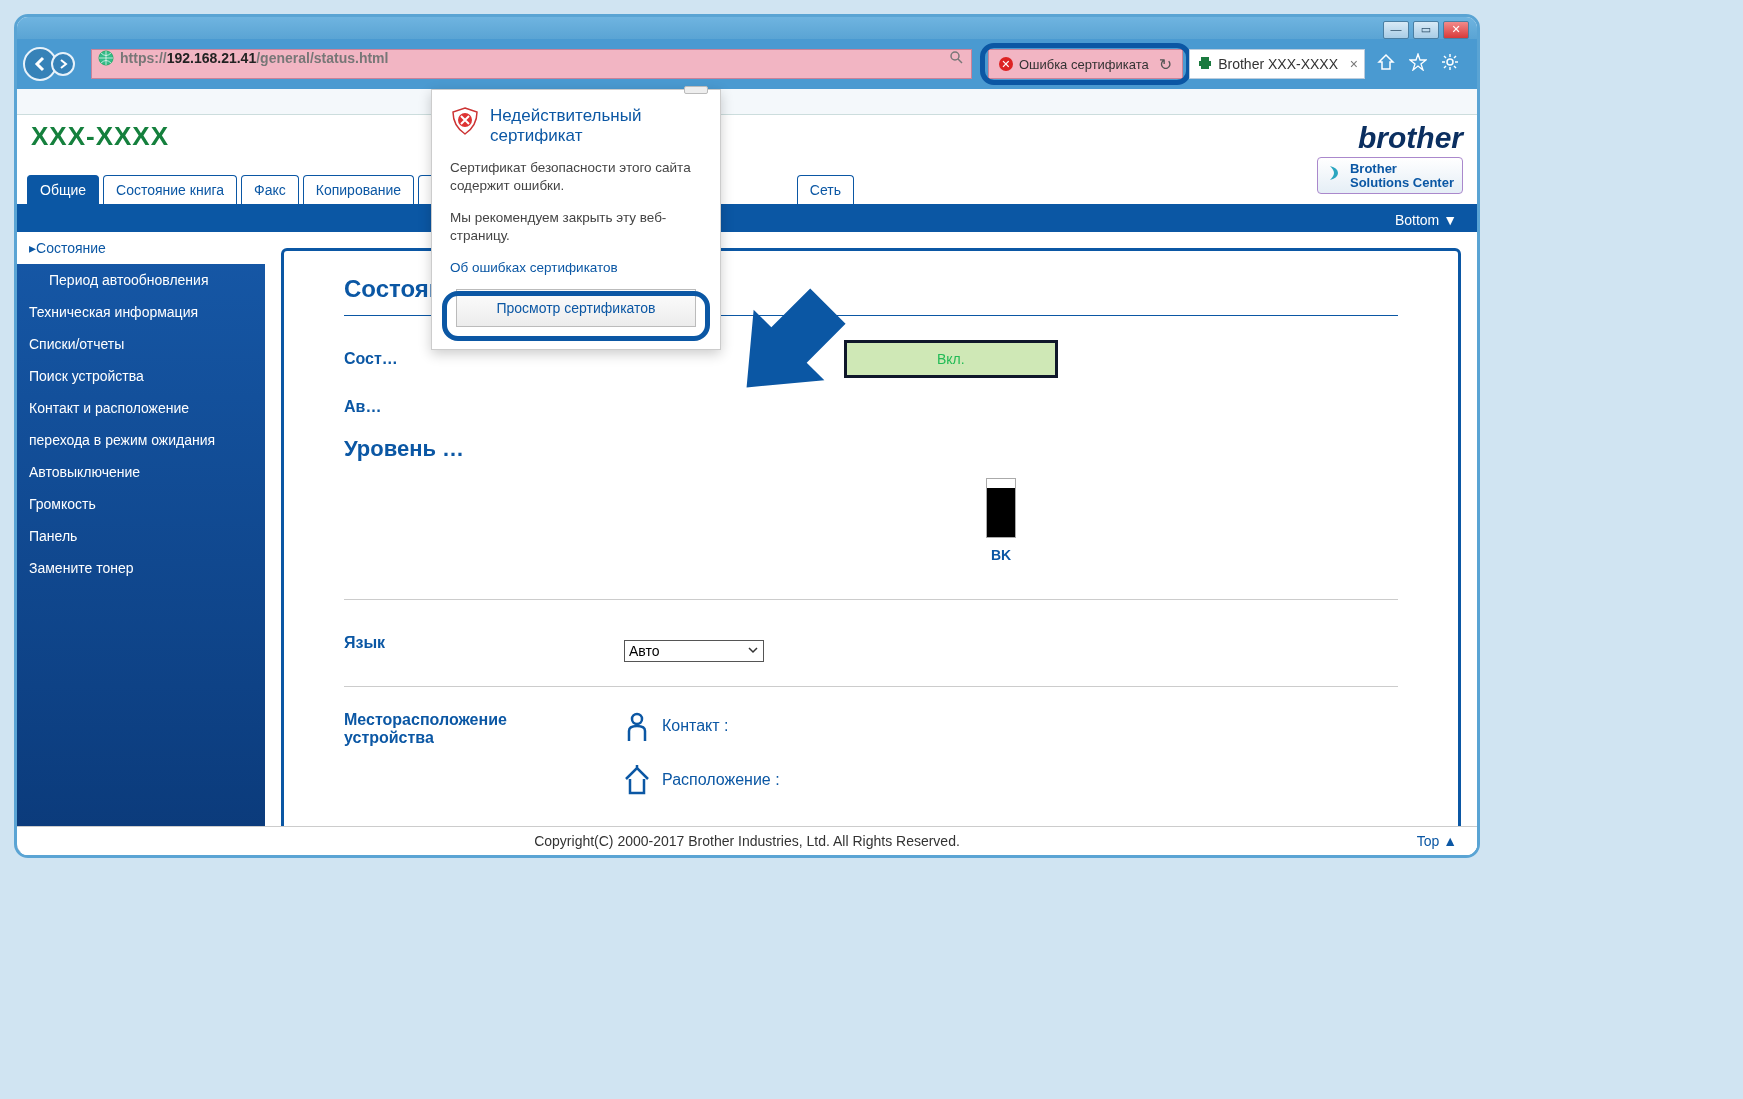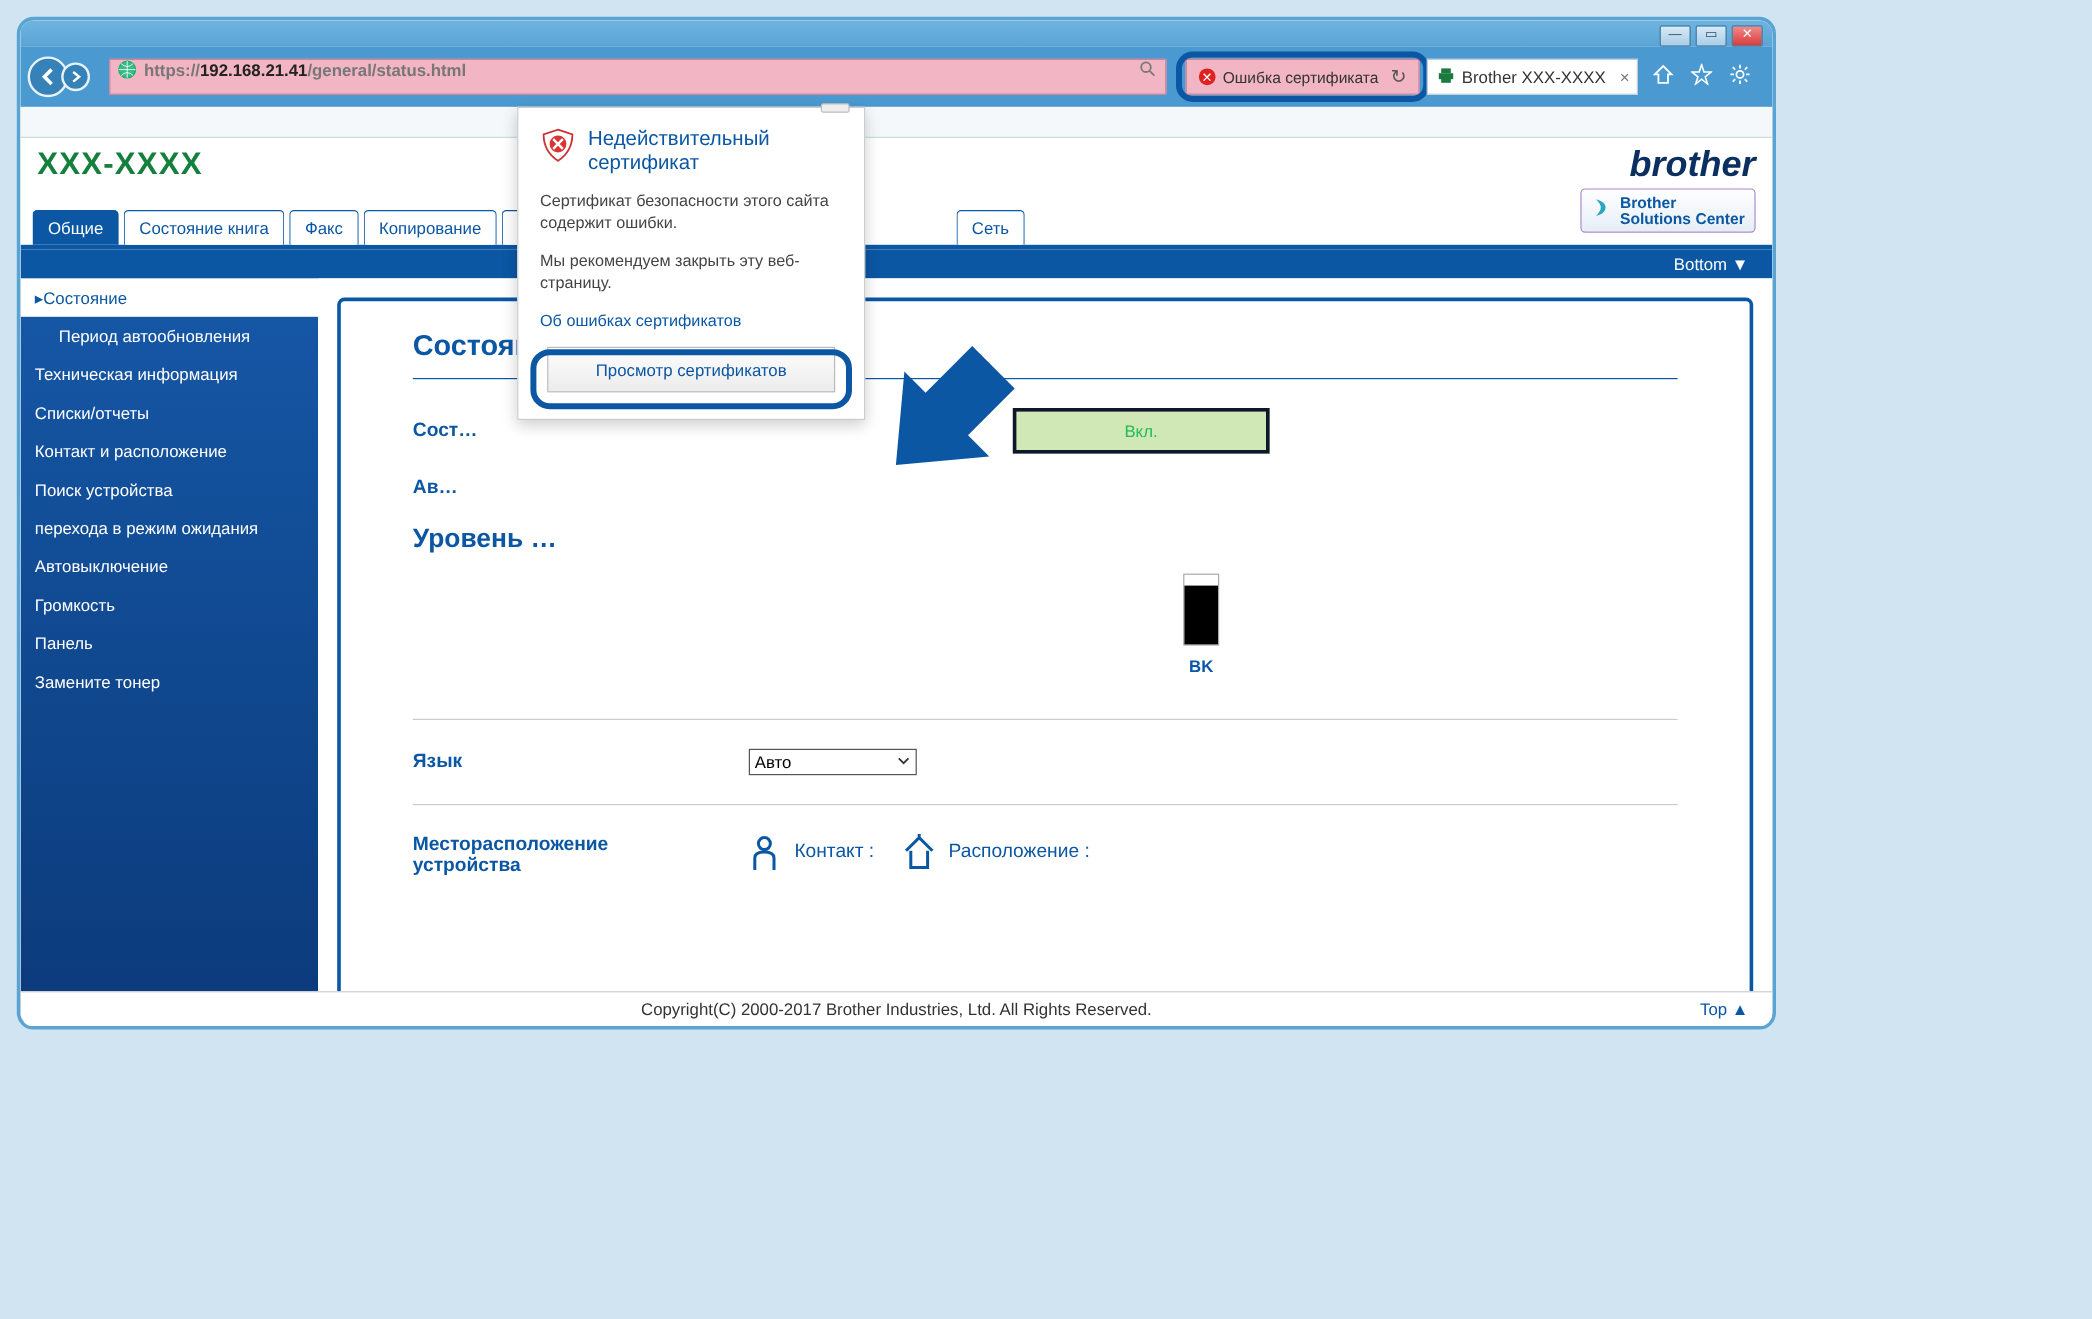--- a/index.html
+++ b/index.html
@@ -233,36 +233,36 @@
   }
   .field-row { display:flex; align-items:center; margin-bottom:20px; gap:20px;}
   .field-label { width:200px; color:#0b57a4; font-weight:bold; font-size:16px; }
   .status-chip {
     background:#cfe8b6; padding:8px 90px; color:#2b5;
     border:3px solid #0f172a;
   }
   .select-auto { border:1px solid #666; width:80px; padding:2px 4px; font-size:14px;}
   .combo {
     border:1px solid #555; width:140px; padding:2px 4px; font-size:14px;
-    background:#fff; display:flex; justify-content:space-between; align-items:center;
+    background:#fff; display:flex; justify-content:space-between; align-items:center;margin-top:16px;
   }
   .toner-label { color:#0b57a4; font-weight:bold; font-size:22px;}
   .toner-bar-wrap { text-align:center; margin:16px 0 36px 260px;}
   .toner-bar {
     width:30px; height:60px; border:1px solid #aaa;
     display:inline-block; background:linear-gradient(#000 0%,#000 85%,#fff 85%);
     background:#fff; position:relative;
   }
   .toner-bar::after {
     content:""; position:absolute; bottom:0; left:0; right:0; height:85%; background:#000;
   }
   .toner-bk { color:#0b57a4; font-weight:bold; margin-top:6px;}
   .hr { border-top:1px solid #ccc; margin:24px 0;}
   .loc-row { display:flex; align-items:flex-start; gap:20px;}
-  .loc-icons { display:flex; flex-direction:row; gap:24px; color:#0b57a4;}
+  .loc-icons { display:flex; flex-direction:column; gap:24px; color:#0b57a4;}
   .loc-item { display:flex; gap:12px; align-items:center; color:#0b57a4; font-size:16px;}
   .loc-svg { width:26px; height:30px; }
 
   
   .flyout {
     position:absolute;
     top: 72px;
     left: 414px;
     width: 290px;
     background:#fff;
@@ -427,22 +427,22 @@
       <div class="ntab" style="margin-left:310px;">Сеть</div>
     </div>
     <div class="bottom-link">Bottom ▼</div>
 
     <div class="content-wrap">
       <div class="sidebar">
         <div class="side-active">Состояние</div>
         <div class="side-sub">Период автообновления</div>
         <div class="side-item">Техническая информация</div>
         <div class="side-item">Списки/отчеты</div>
+        <div class="side-item">Поиск устройства</div>
         <div class="side-item">Контакт и расположение</div>
-        <div class="side-item">Поиск устройства</div>
         <div class="side-item">перехода в режим ожидания</div>
         <div class="side-item">Автовыключение</div>
         <div class="side-item">Громкость</div>
         <div class="side-item">Панель</div>
         <div class="side-item">Замените тонер</div>
       </div>
 
       <div class="main">
         <div class="main-inner">
           <div class="page-title">Состоян…</div>

